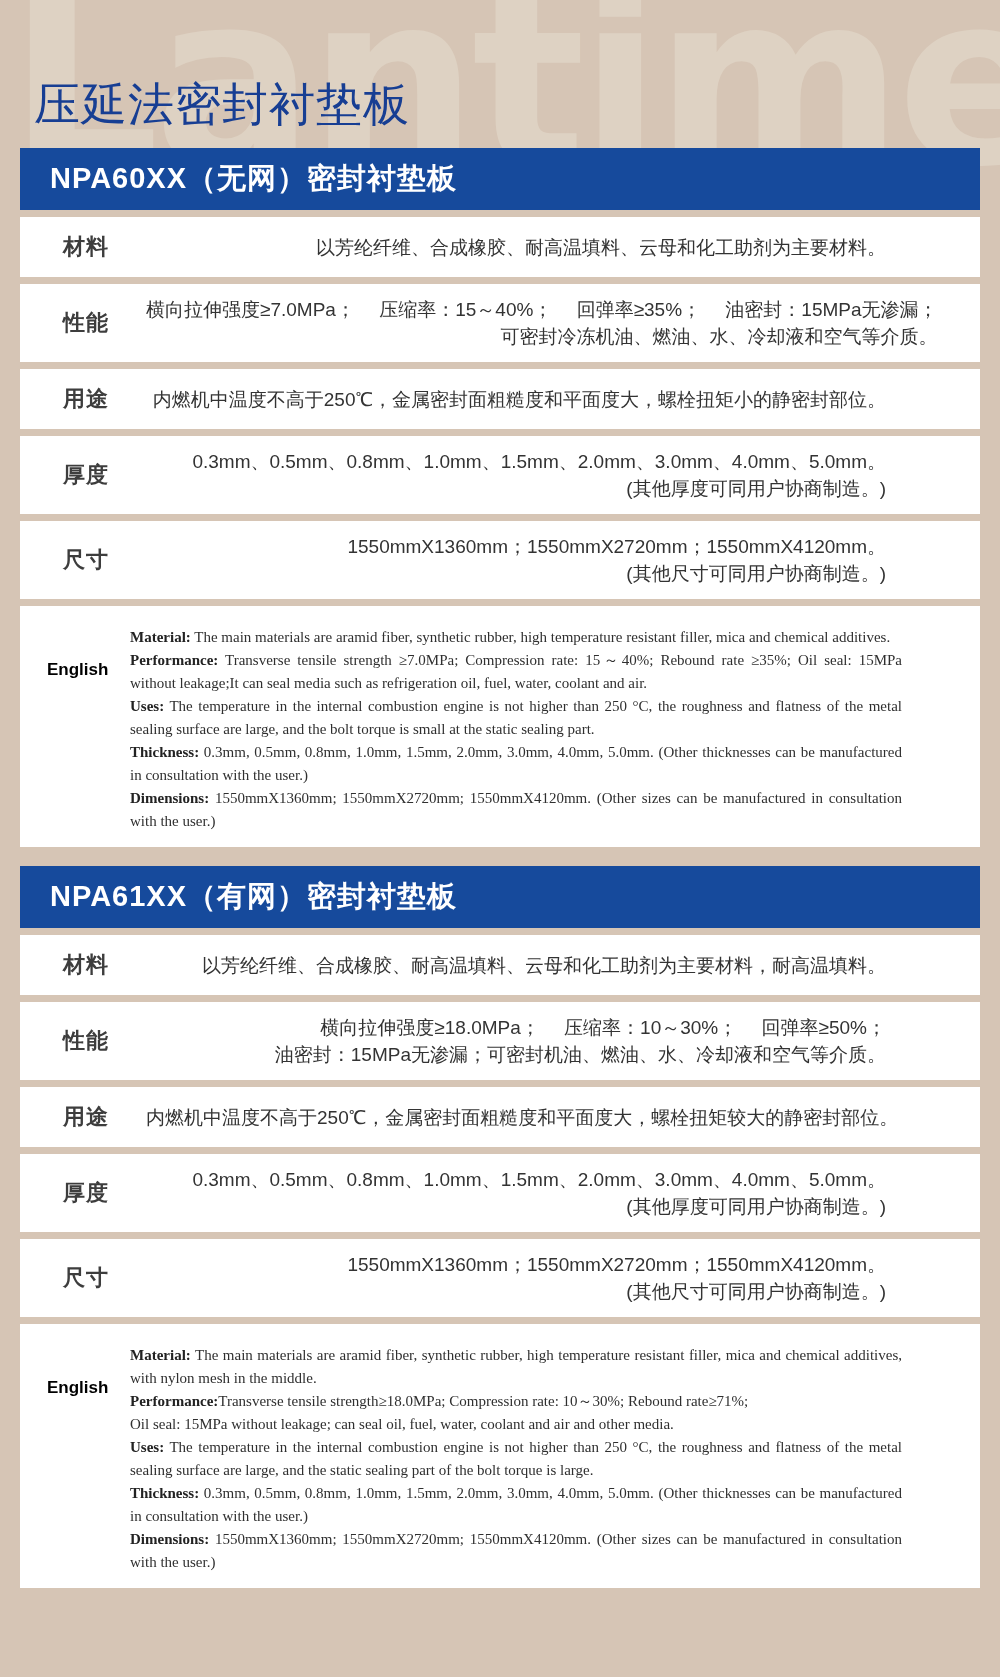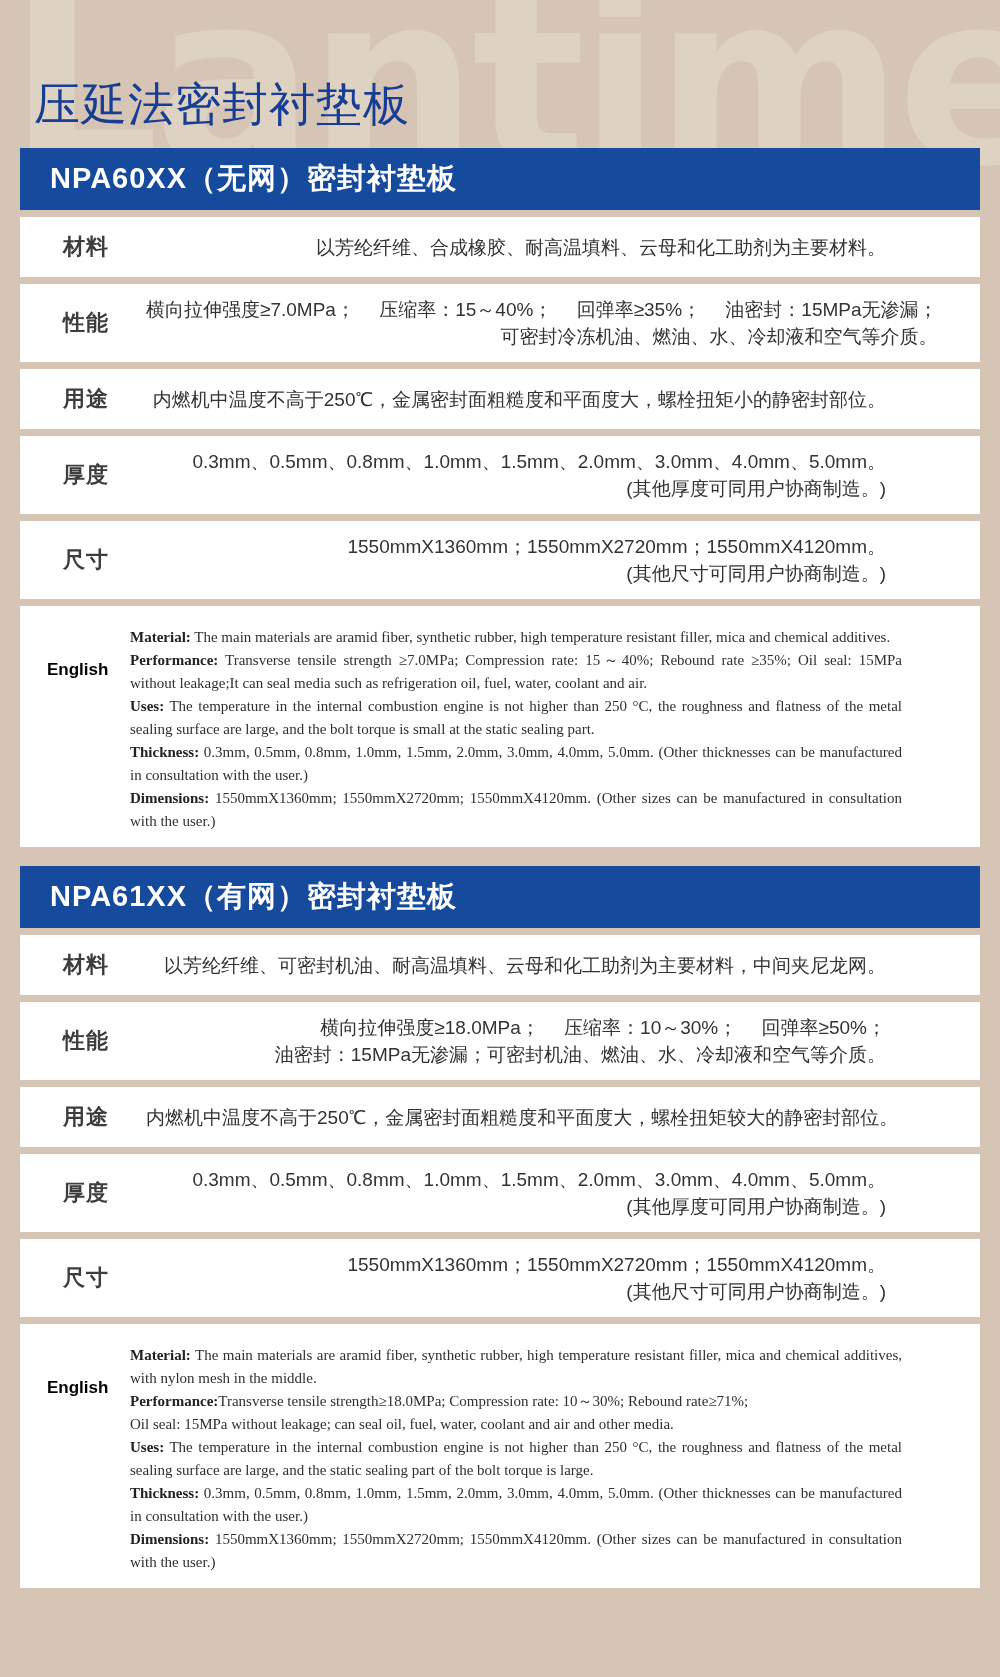--- a/index.html
+++ b/index.html
@@ -124,21 +124,21 @@
 </section>
 
 <section class="spec-section">
   <div class="section-header">
     <span>NPA61XX（有网）密封衬垫板</span>
   </div>
 
   <div class="row">
     <div class="row-label">材料</div>
     <div class="row-content">
-      <div class="cn-line">以芳纶纤维、可密封机油、耐高温填料、云母和化工助剂为主要材料，中间夹尼龙网。</div>
+      <div class="cn-line">以芳纶纤维、合成橡胶、耐高温填料、云母和化工助剂为主要材料，耐高温填料。</div>
     </div>
   </div>
 
   <div class="row">
     <div class="row-label">性能</div>
     <div class="row-content">
       <div class="cn-line">横向拉伸强度≥18.0MPa；　 压缩率：10～30%；　 回弹率≥50%；</div>
       <div class="cn-line">油密封：15MPa无渗漏；可密封机油、燃油、水、冷却液和空气等介质。</div>
     </div>
   </div>

